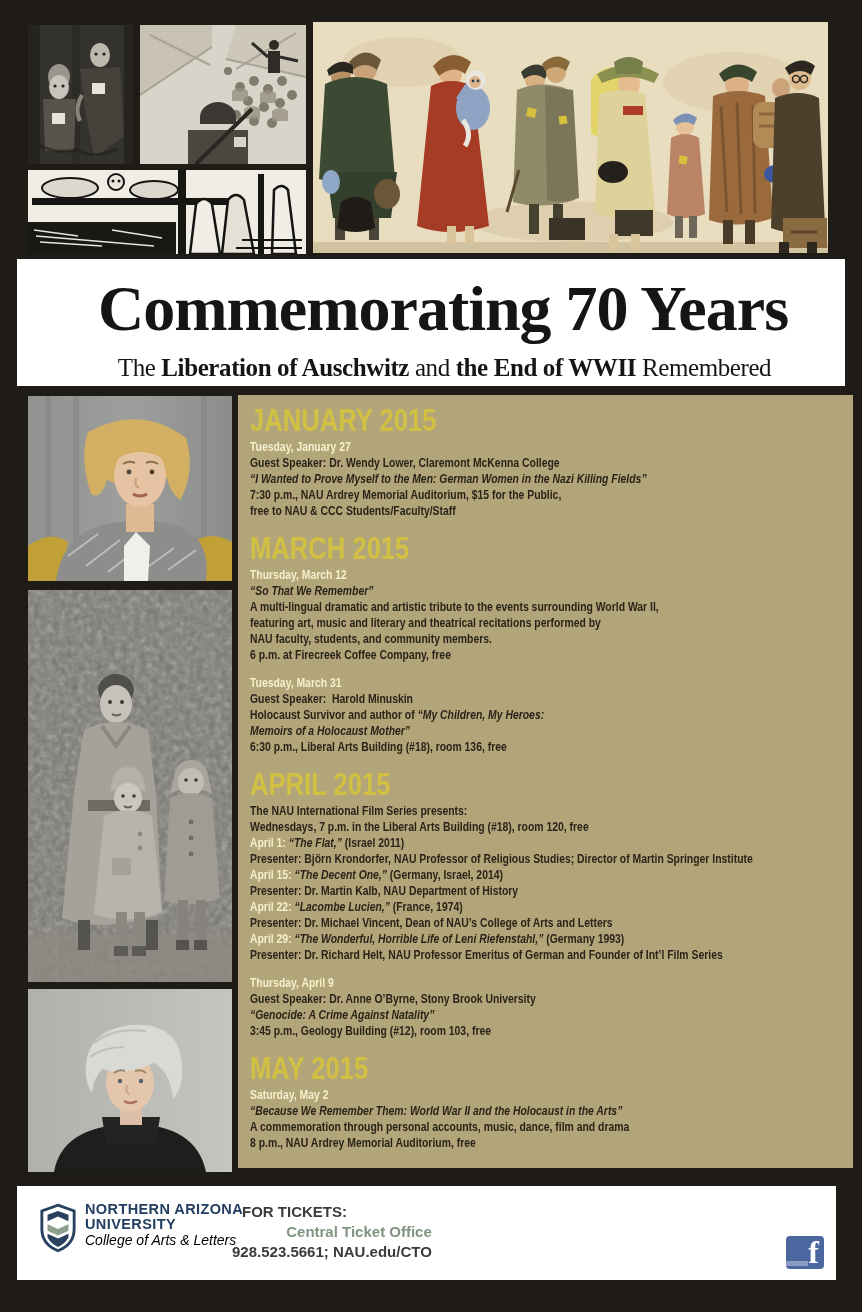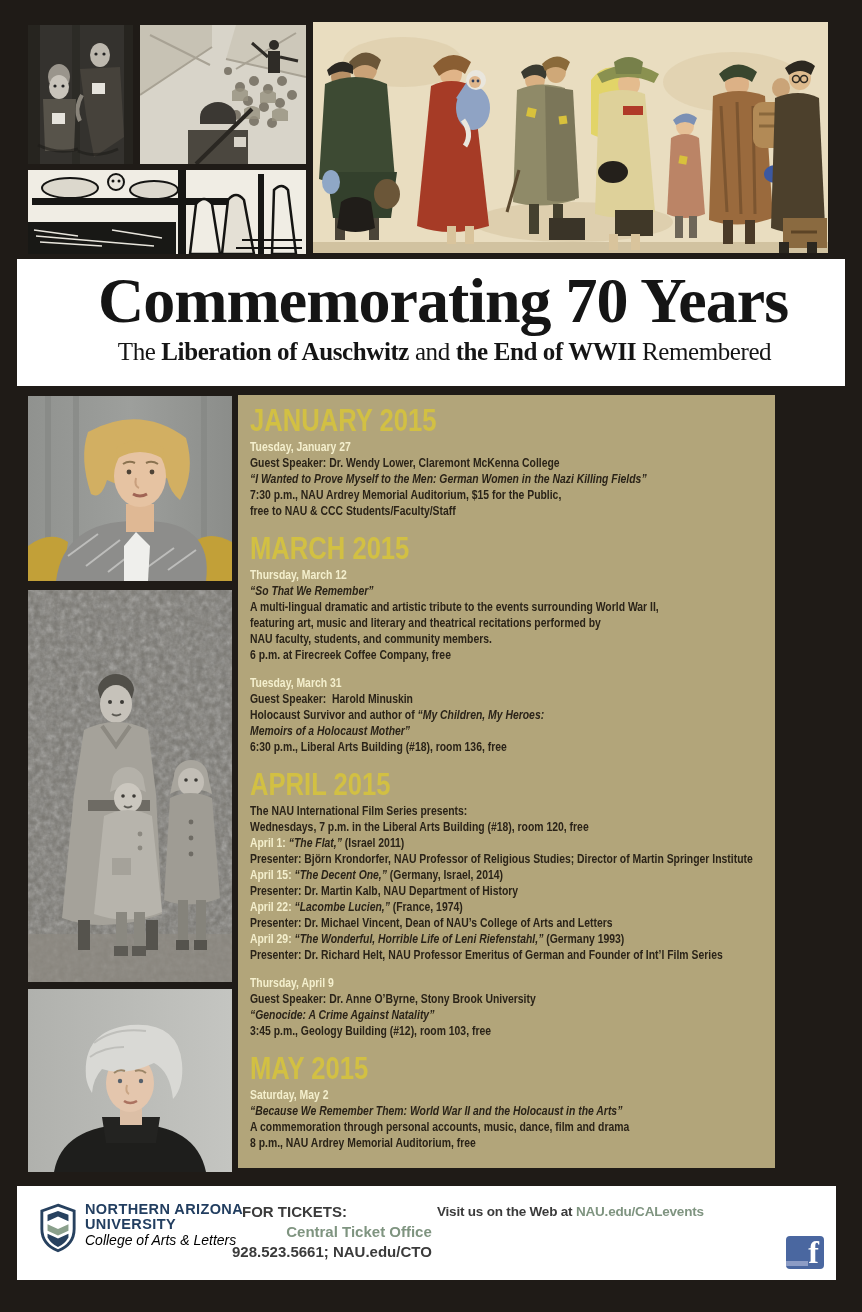--- a/index.html
+++ b/index.html
@@ -7,32 +7,32 @@
           font-family:"Liberation Sans",sans-serif;}
   .art{position:absolute;overflow:hidden;}
   .art svg{display:block;width:100%;height:100%;}
   
   .art-a{left:28px;top:25px;width:105px;height:139px;}
   .art-b{left:140px;top:25px;width:166px;height:139px;}
   .art-c{left:28px;top:170px;width:278px;height:84px;}
   .art-d{left:313px;top:22px;width:515px;height:231px;}
   
   .banner{position:absolute;left:17px;top:259px;width:828px;height:127px;background:#ffffff;text-align:center;}
-  .banner h1{margin:0;padding-top:6px;font-family:"Liberation Serif",serif;font-weight:bold;
+  .banner h1{margin:8px;padding-top:6px;font-family:"Liberation Serif",serif;font-weight:bold;
              font-size:64px;line-height:72px;color:#151515;letter-spacing:-1px;padding-left:24px;}
   .subtitle{font-family:"Liberation Serif",serif;font-size:25px;line-height:30px;color:#151515;letter-spacing:-0.4px;padding-left:27px;}
   .subtitle .seg-bold{font-weight:bold;}
   
   .photo{position:absolute;left:28px;width:204px;overflow:hidden;}
   .photo svg{display:block;width:100%;height:100%;}
   .photo-1{top:396px;height:185px;}
   .photo-2{top:590px;height:392px;}
   .photo-3{top:989px;height:183px;}
   
-  .events-panel{position:absolute;left:238px;top:395px;width:537px;height:773px;background:#b2a57a;
+  .events-panel{position:absolute;left:238px;top:395px;width:615px;height:773px;background:#b2a57a;
                 box-sizing:border-box;padding:8px 0 0 12px;overflow:hidden;}
   .evt-content{width:125%;transform:scaleX(0.8);transform-origin:0 0;}
   .evt-header{font-size:32px;line-height:34px;font-weight:bold;color:#d2c043;margin:6px 0 2px;}
   .evt-section:first-child .evt-header{margin-top:0;}
   .evt-block{margin-bottom:12px;}
   .evt-line{font-size:13px;line-height:16px;font-weight:bold;color:#2a2318;white-space:pre;}
   .seg-date{color:#f4efcd;}
   .seg-italic{font-style:italic;}
   
   .footer{position:absolute;left:17px;top:1186px;width:819px;height:94px;background:#ffffff;}
@@ -420,21 +420,20 @@
         <div class="org-line">UNIVERSITY</div>
         <div class="org-college">College of Arts &amp; Letters</div>
       </div>
     </div>
     <div class="tickets">
       <div class="tickets-label">FOR TICKETS:</div>
       <div class="tickets-office">Central Ticket Office</div>
       <div class="tickets-phone">928.523.5661; NAU.edu/CTO</div>
     </div>
     <div class="info">
-      <div class="info-line"><span class="seg-body">Visit us on the Web at </span><span class="seg-link">NAU.edu/CALevents</span></div>
     </div>
     <div class="fb">
       <span class="bar"></span>
       <span class="f">f</span>
     </div>
   </div>
 
 </div>
 
 </body></html>

